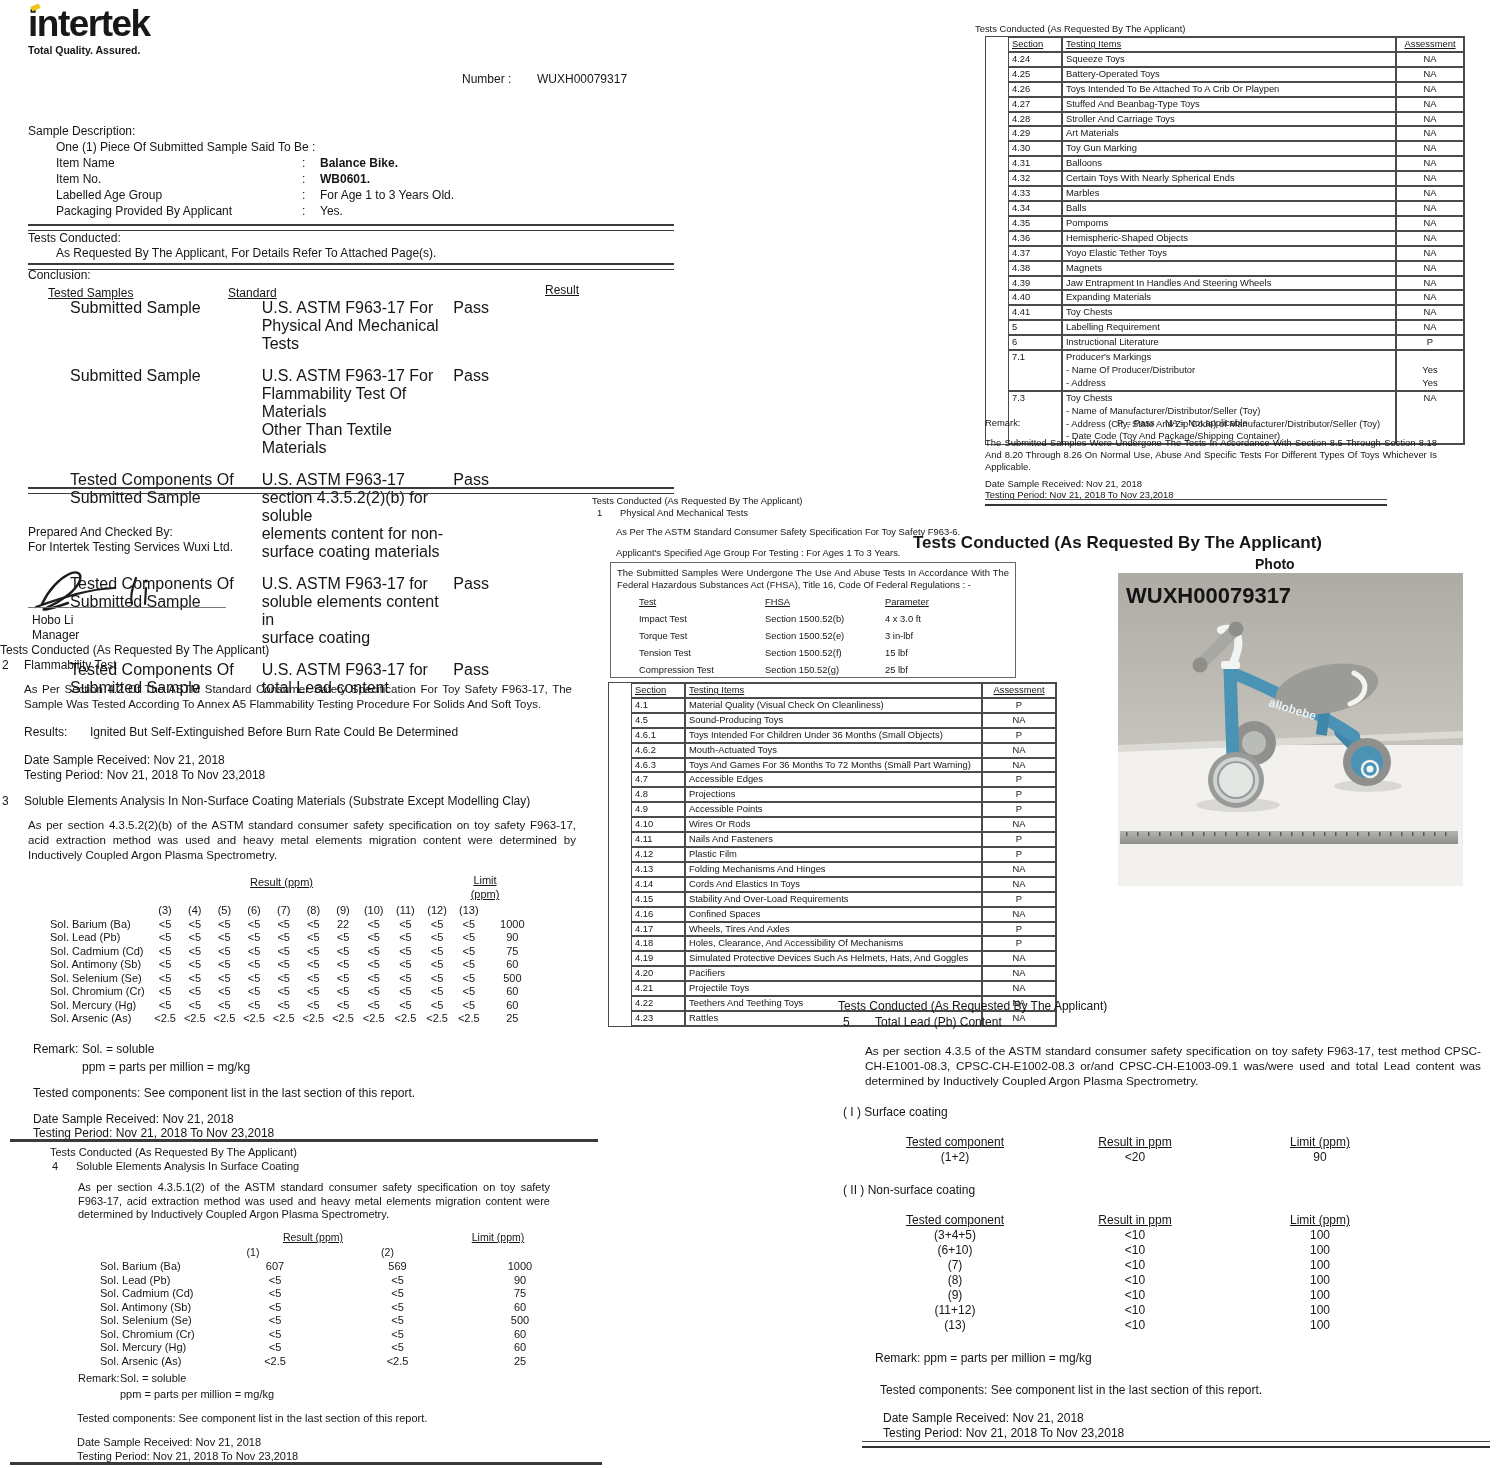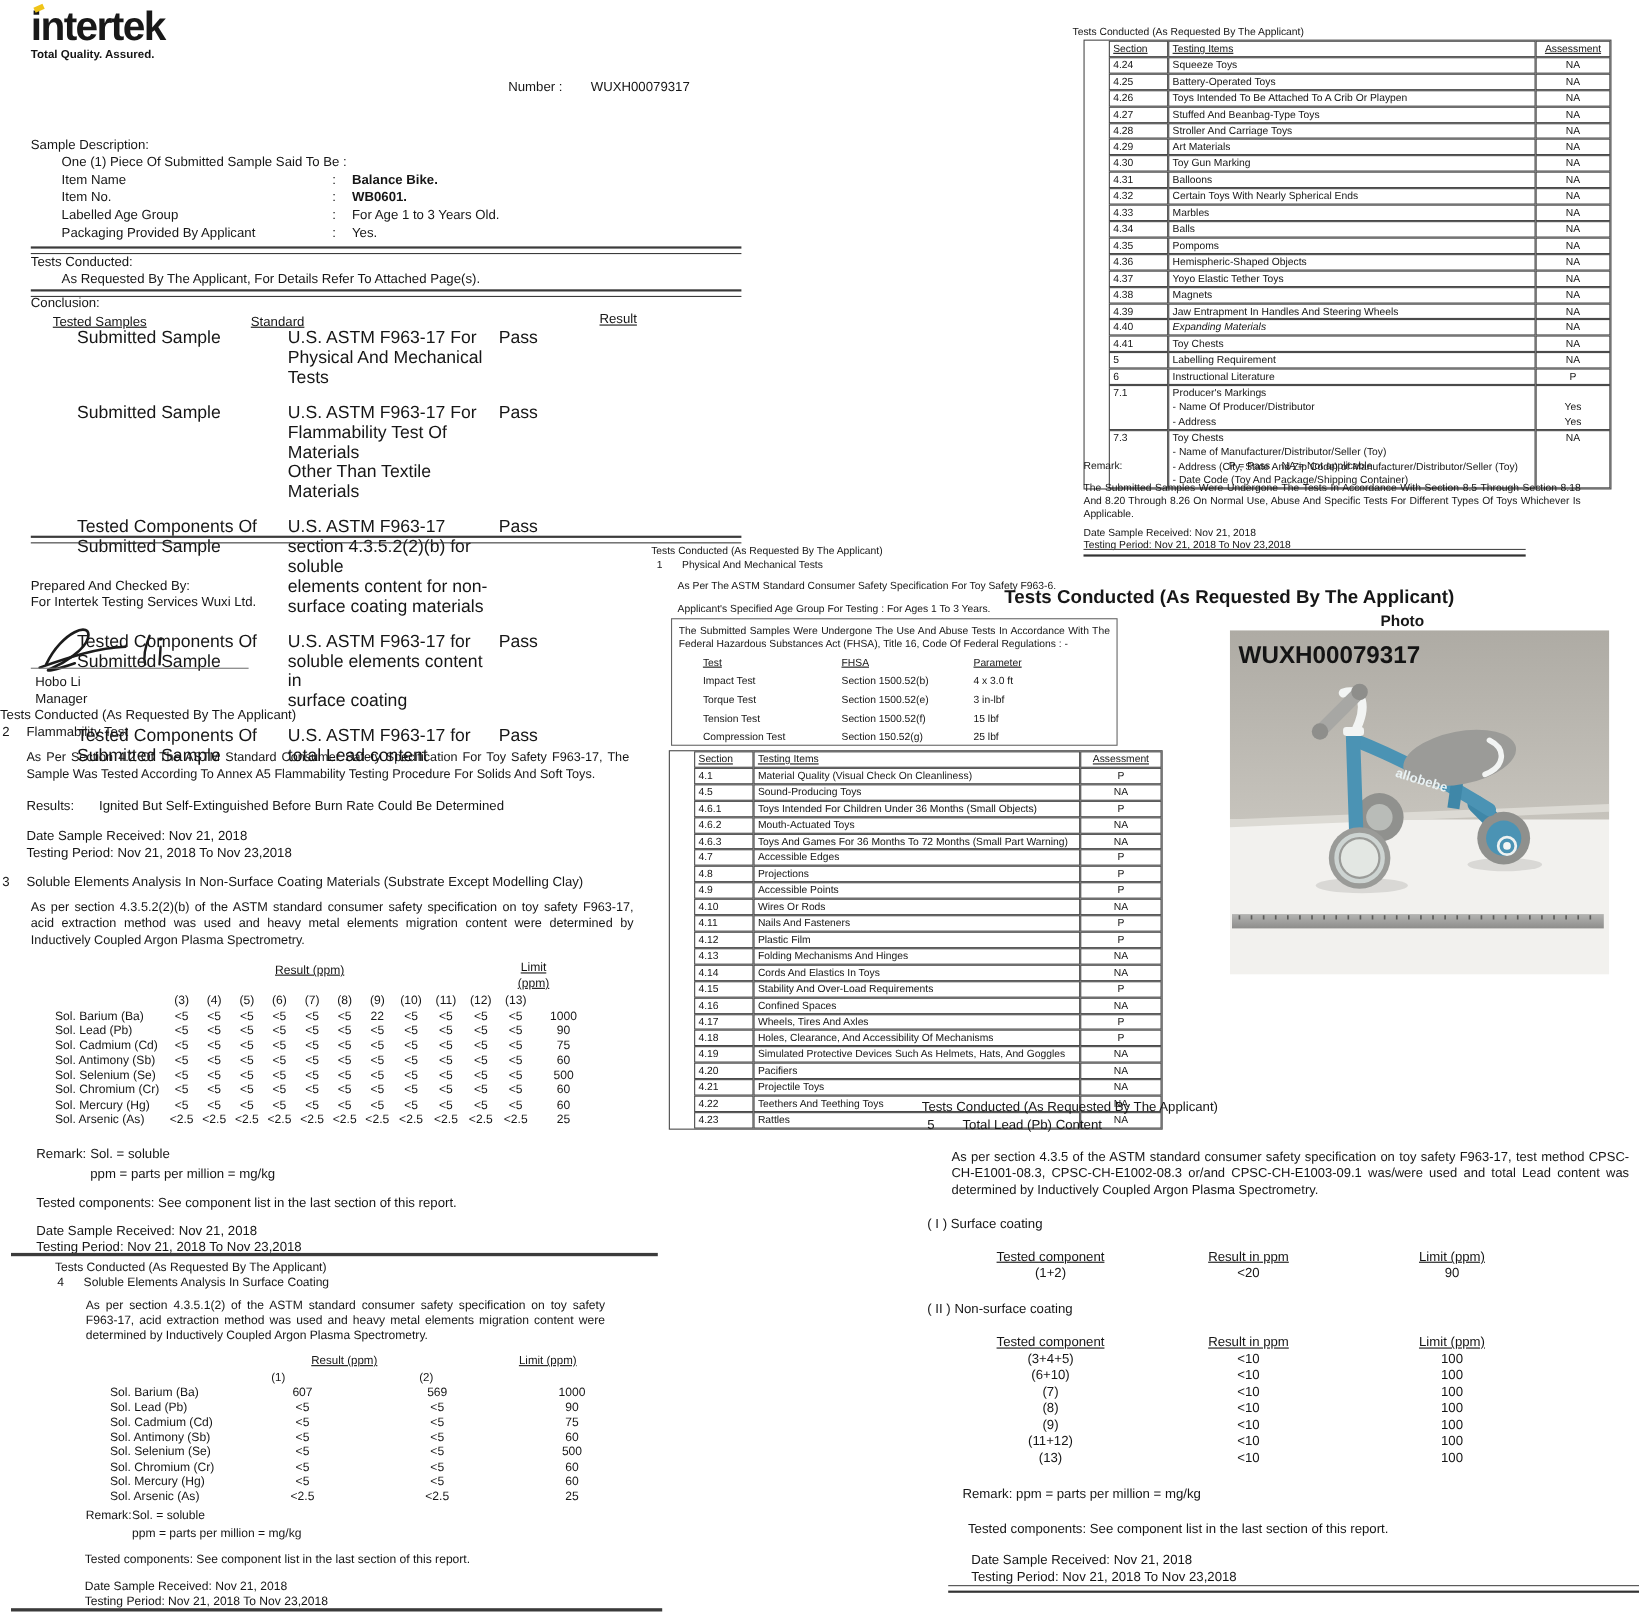--- a/index.html
+++ b/index.html
@@ -609,21 +609,21 @@
         <div class="tcell" style="width: 326px;">Magnets</div>
         <div class="tcell ass" style="width: 60px;">NA</div>
       </div>
       <div class="trow">
         <div class="tcell sec">4.39</div>
         <div class="tcell" style="width: 326px;">Jaw Entrapment In Handles And Steering Wheels</div>
         <div class="tcell ass" style="width: 60px;">NA</div>
       </div>
       <div class="trow">
         <div class="tcell sec">4.40</div>
-        <div class="tcell" style="width: 326px; font-style: italic;">Expanding Materials</div>
+        <div class="tcell" style="width: 326px;">Expanding Materials</div>
         <div class="tcell ass" style="width: 60px;">NA</div>
       </div>
       <div class="trow">
         <div class="tcell sec">4.41</div>
         <div class="tcell" style="width: 326px;">Toy Chests</div>
         <div class="tcell ass" style="width: 60px;">NA</div>
       </div>
       <div class="trow">
         <div class="tcell sec">5</div>
         <div class="tcell" style="width: 326px;">Labelling Requirement</div>

